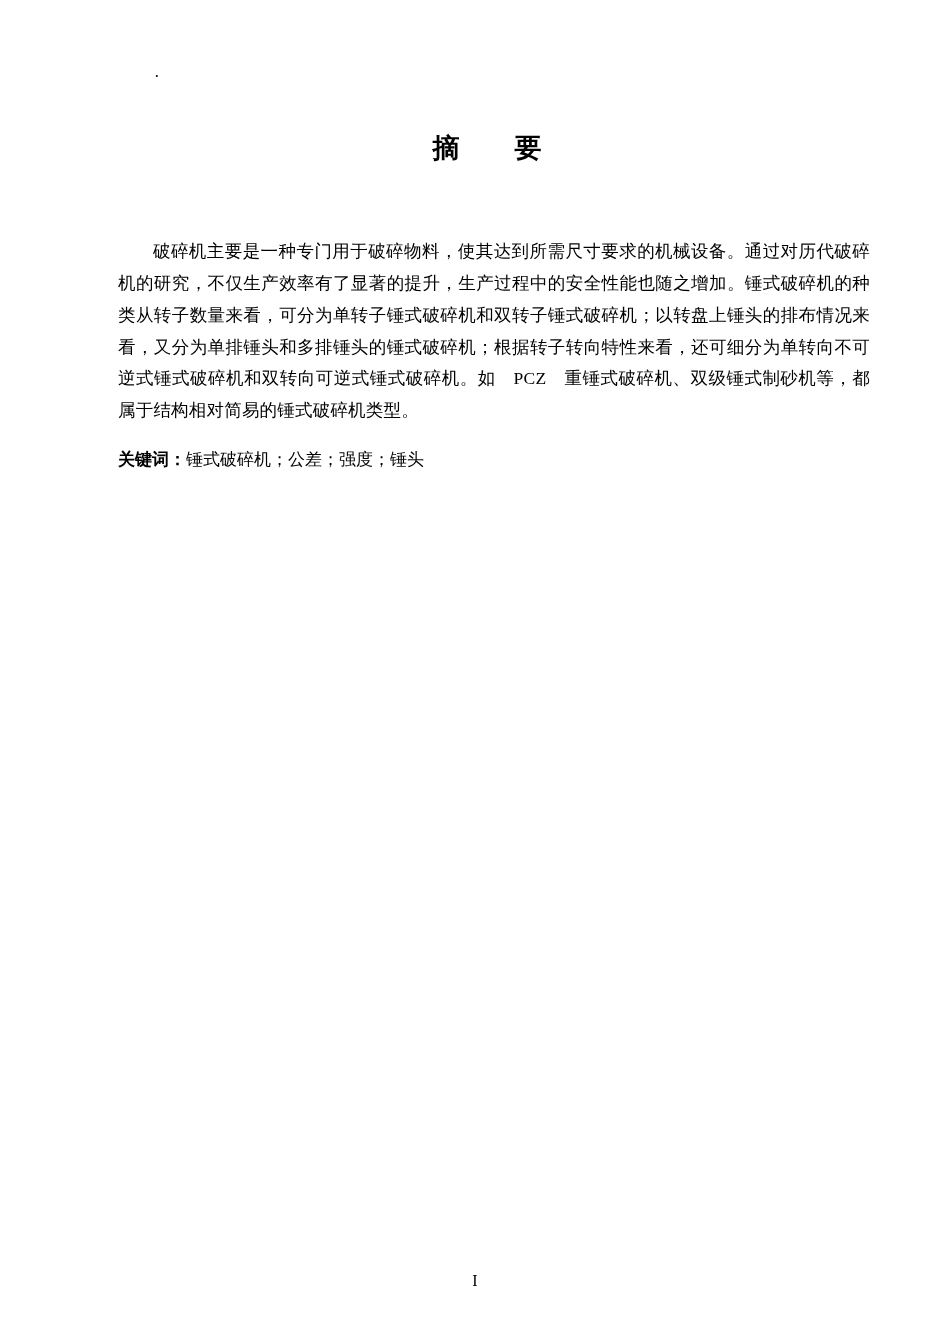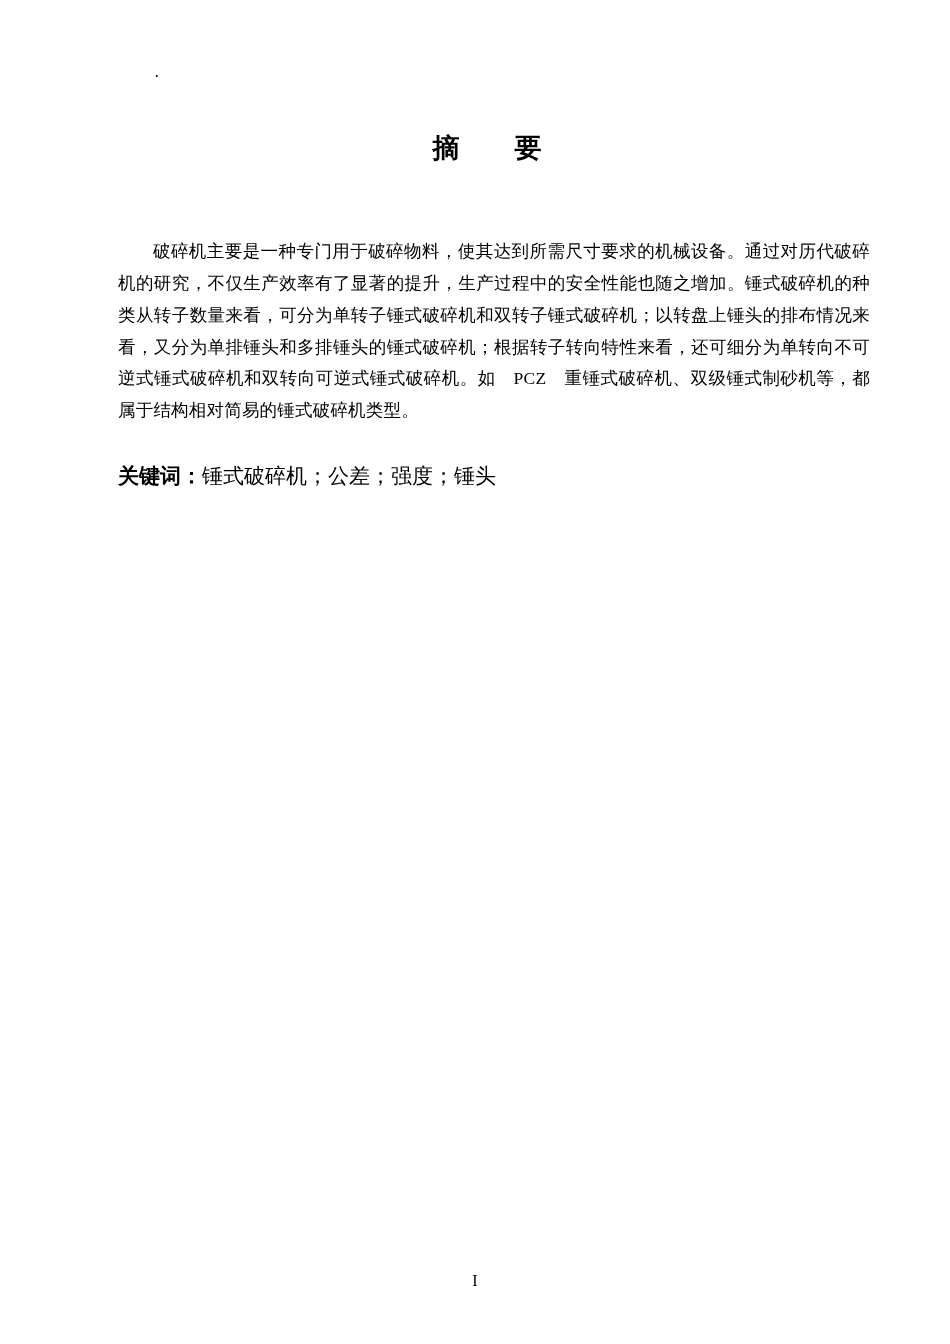--- a/index.html
+++ b/index.html
@@ -53,22 +53,22 @@
     text-align: justify;
     text-justify: inter-ideograph;
     margin: 0 0 0 0;
     text-indent: 2em;
     letter-spacing: 0.2px;
   }
   p.para + p.para {
     margin-top: 0;
   }
   .keywords {
-    margin-top: 30px;
-    font-size: 21px;
+    margin-top: 18px;
+    font-size: 17px;
     line-height: 1.8;
   }
   .keywords .kw-label {
     font-weight: bold;
     font-family: "Liberation Sans", "DejaVu Sans", sans-serif;
   }
   .keywords .kw-value {
     font-family: "Liberation Serif", "DejaVu Serif", serif;
   }
   .page-number {

